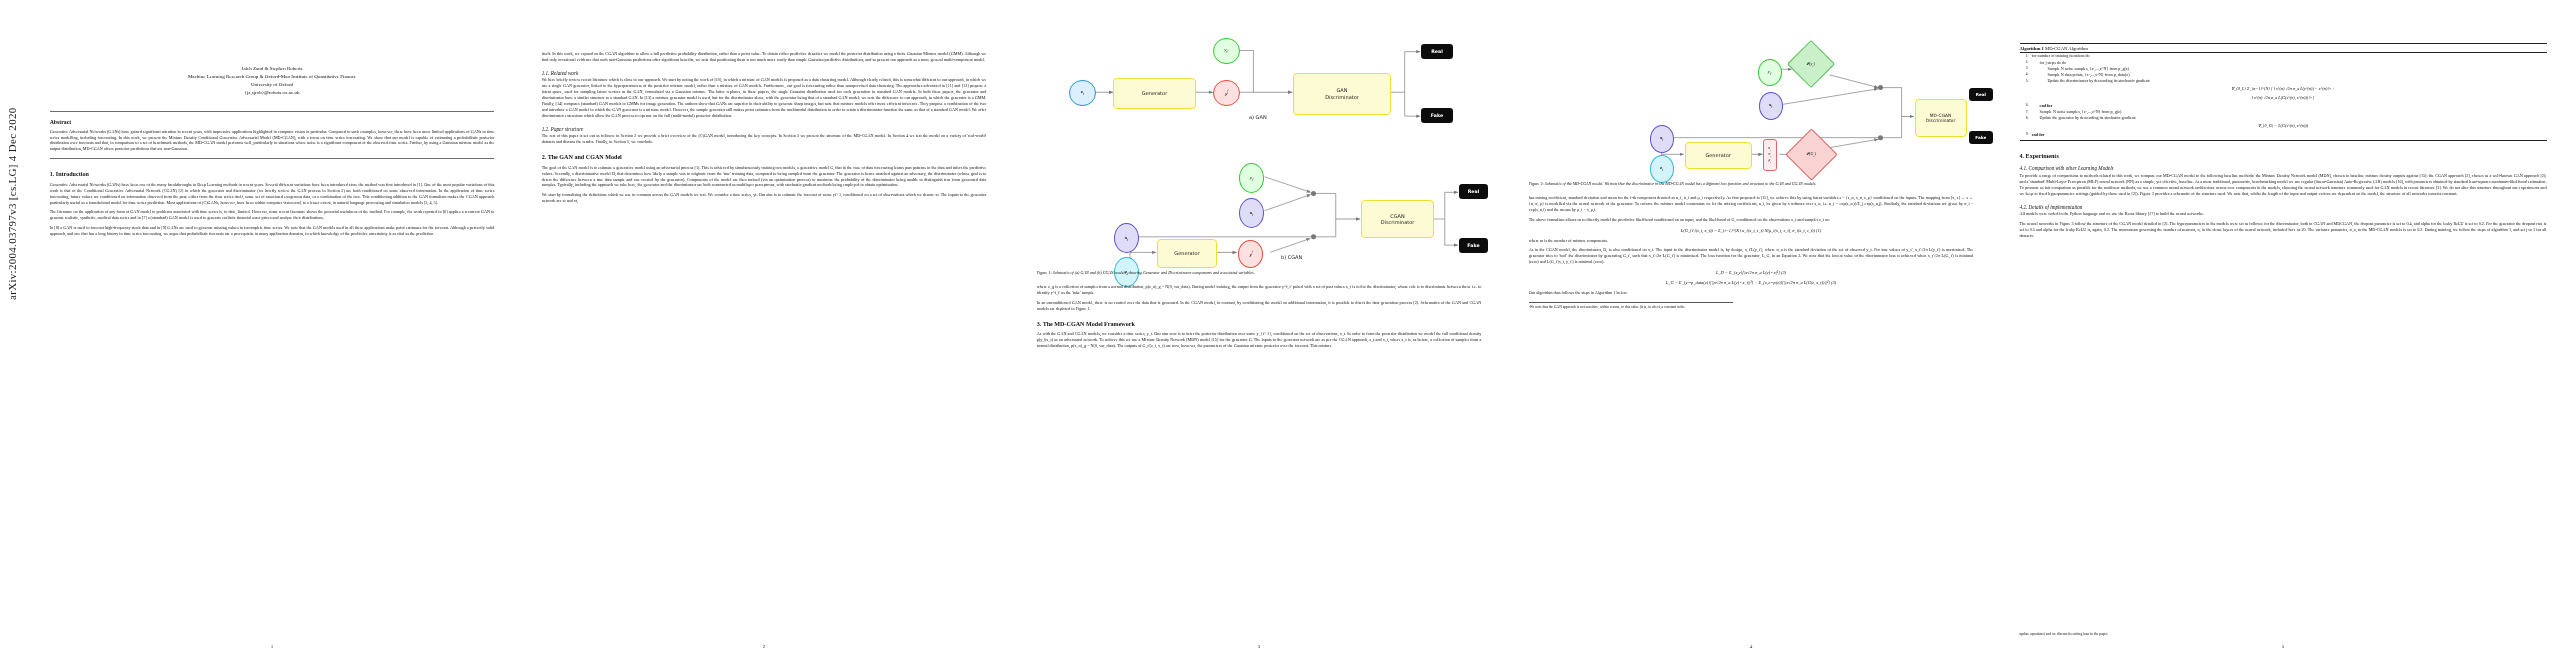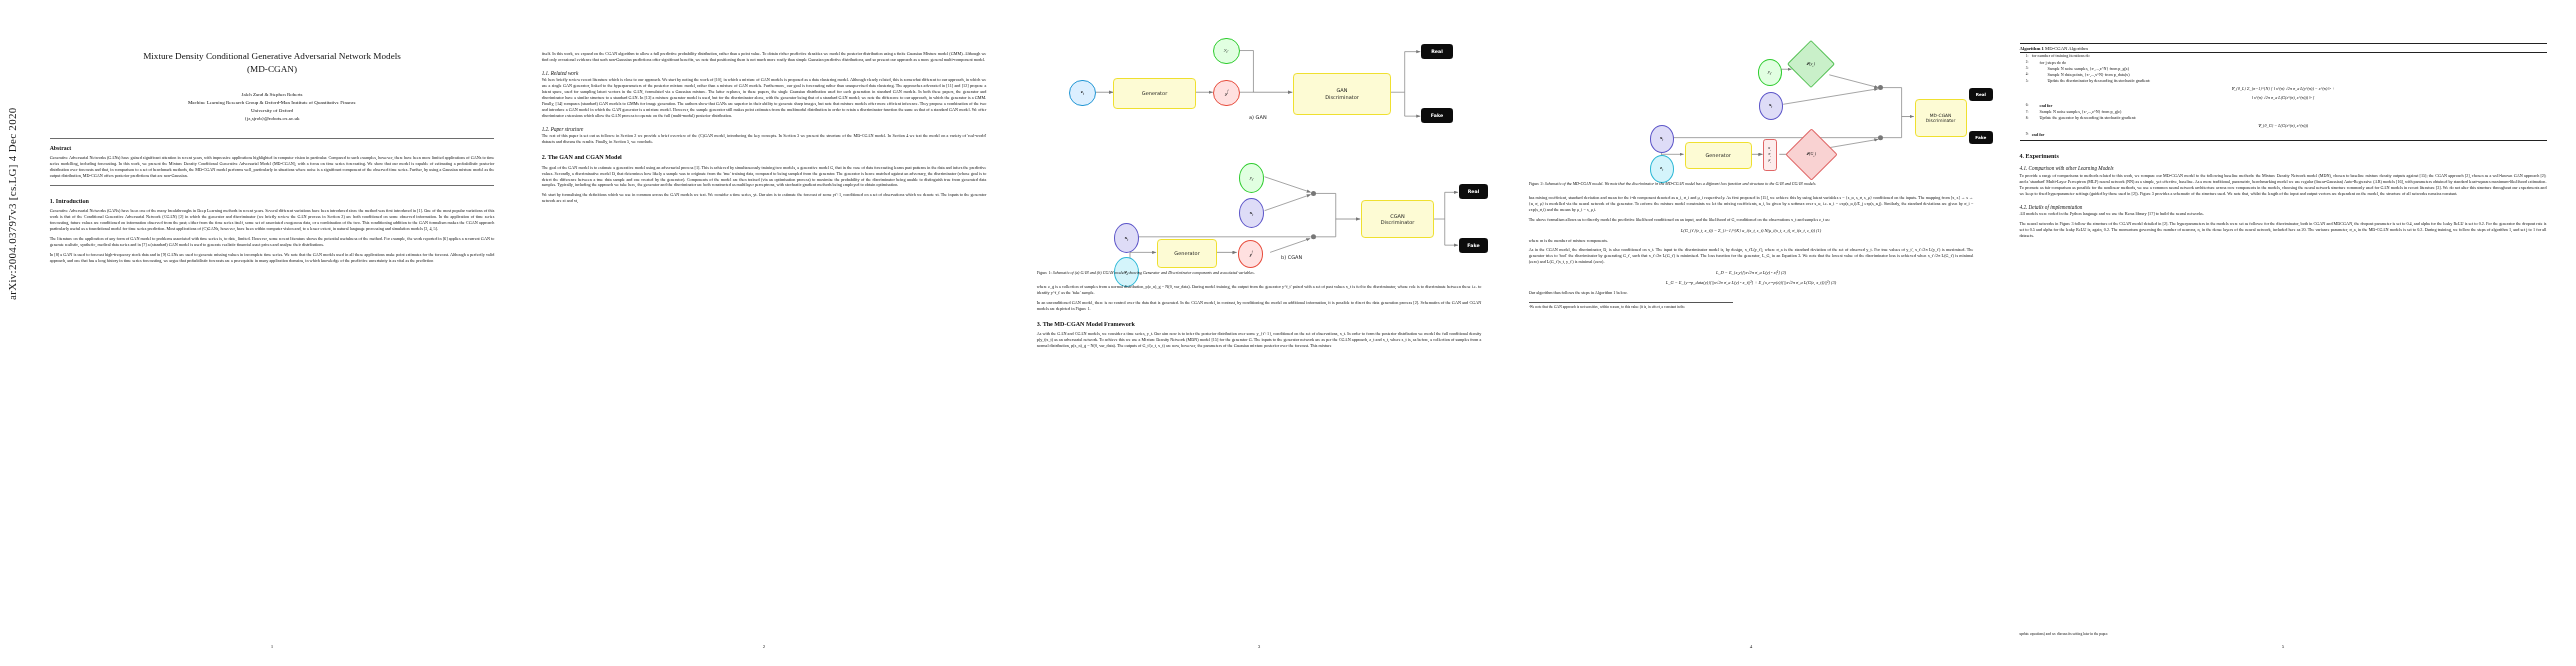--- a/index.html
+++ b/index.html
@@ -100,24 +100,20 @@
 </style>
 </head>
 <body>
 
 <div class="sheet">
 
   <div class="arxiv-stamp">arXiv:2004.03797v3  [cs.LG]  4 Dec 2020</div>
 
   <div class="page" id="page1">
     <div class="pad" style="padding-top:50px;">
-      <div class="title">
-        <span>Mixture Density Conditional Generative Adversarial Network Models</span><br>
-        <span>(MD-CGAN)</span>
-      </div>
       <div class="authors">
         <div>Jaleh Zand &amp; Stephen Roberts</div>
         <div>Machine Learning Research Group &amp; Oxford-Man Institute of Quantitative Finance</div>
         <div>University of Oxford</div>
         <div>{jz,sjrob}@robots.ox.ac.uk</div>
       </div>
     </div>
 
     <hr class="hr">
     <div class="pad" style="padding-top:6.7px;">

